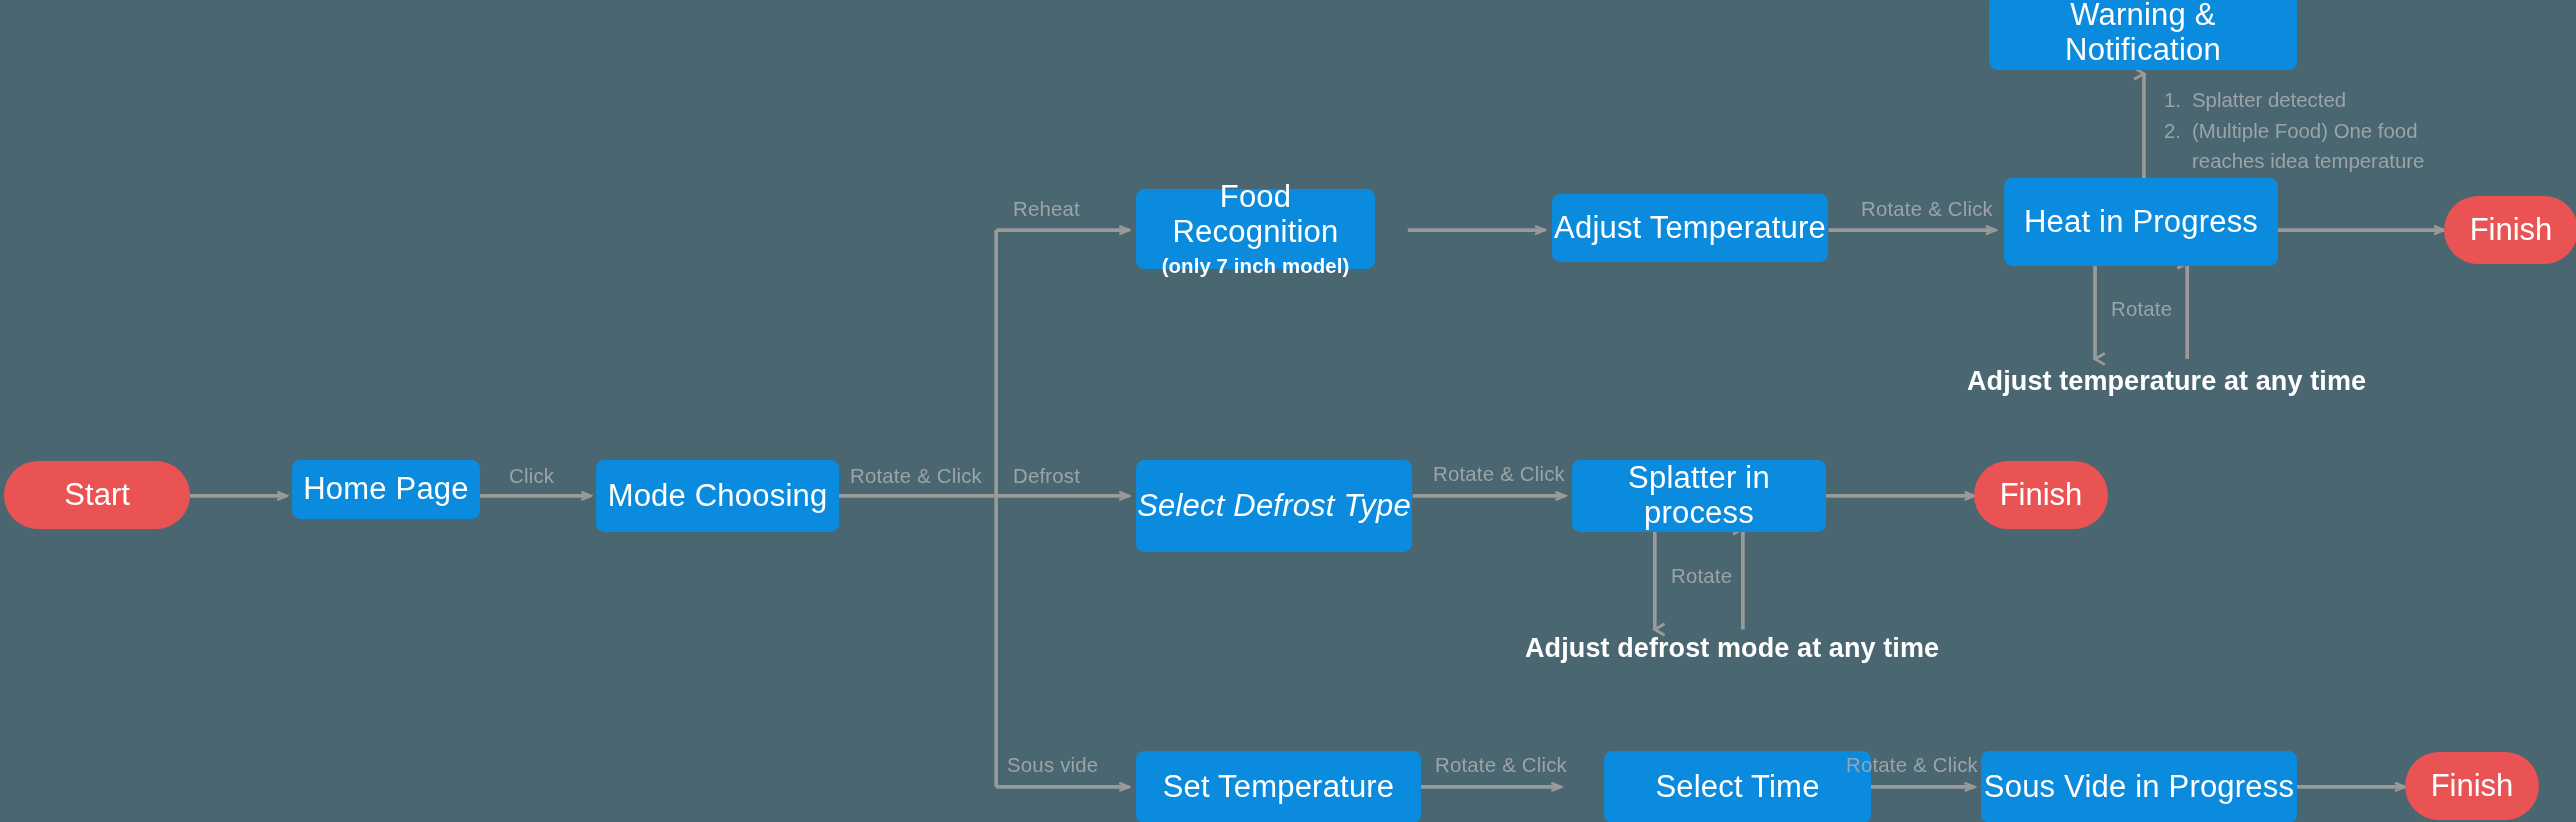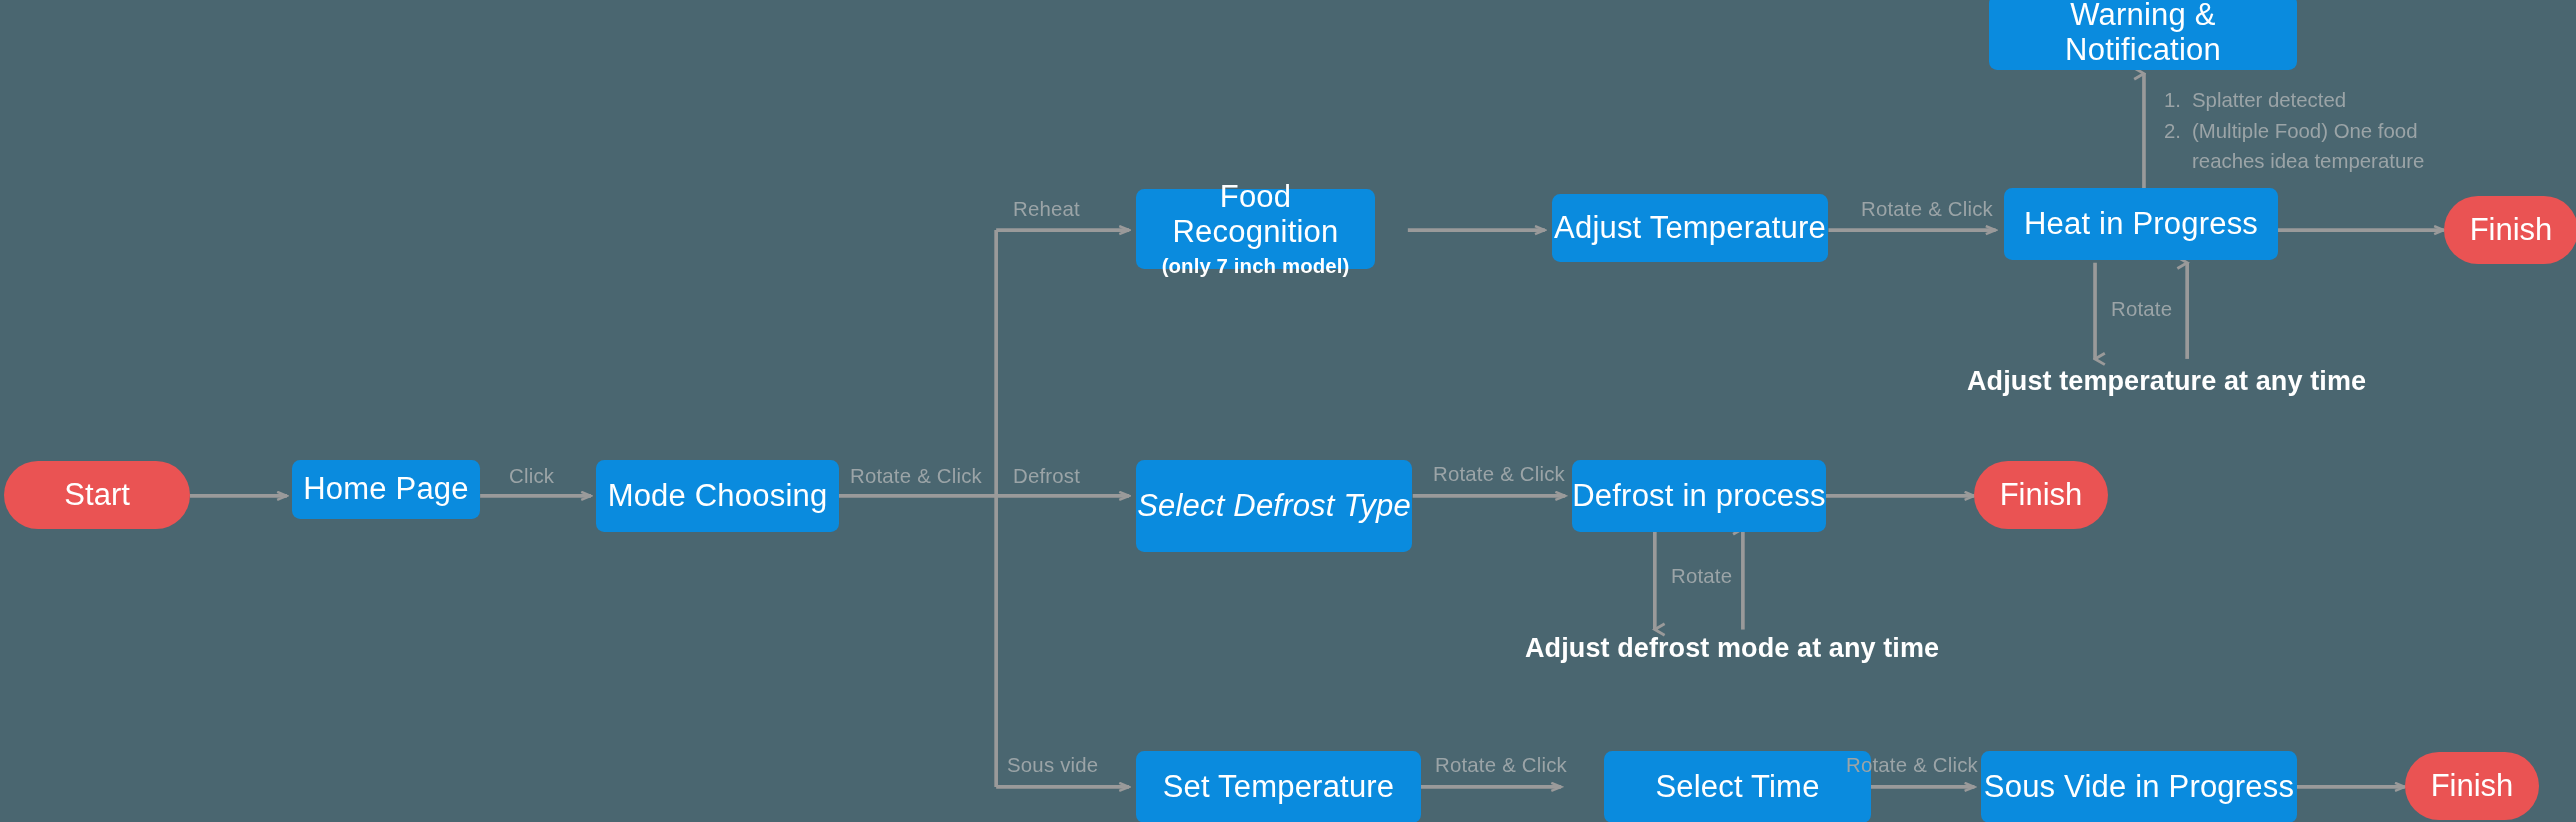--- a/index.html
+++ b/index.html
@@ -135,38 +135,38 @@
 
   <div class="node box" style="left:1136px;top:189px;width:239px;height:80px;">
     <span class="main">Food Recognition</span>
     <span class="sub">(only 7 inch model)</span>
   </div>
 
   <div class="node box" style="left:1552px;top:194px;width:276px;height:68px;">
     <span class="main">Adjust Temperature</span>
   </div>
 
-  <div class="node box" style="left:2004px;top:188px;width:274px;height:72px;">
+  <div class="node box" style="left:2004px;top:178px;width:274px;height:88px;">
     <span class="main">Heat in Progress</span>
   </div>
 
   <div class="node pill" style="left:2444px;top:196px;width:134px;height:68px;">
     <span class="main">Finish</span>
   </div>
 
   <div class="node box" style="left:1989px;top:-4.9px;width:308px;height:75px;">
     <span class="main">Warning &amp; Notification</span>
   </div>
 
   <div class="node box" style="left:1136px;top:460px;width:276px;height:92px;font-style:italic;">
     <span class="main">Select Defrost Type</span>
   </div>
 
   <div class="node box" style="left:1572px;top:460px;width:254px;height:72px;">
-    <span class="main">Defrost in process</span>
+    <span class="main">Splatter in process</span>
   </div>
 
   <div class="node pill" style="left:1974px;top:461px;width:134px;height:68px;">
     <span class="main">Finish</span>
   </div>
 
   <div class="node box" style="left:1136px;top:751px;width:285px;height:72px;">
     <span class="main">Set Temperature</span>
   </div>
 

